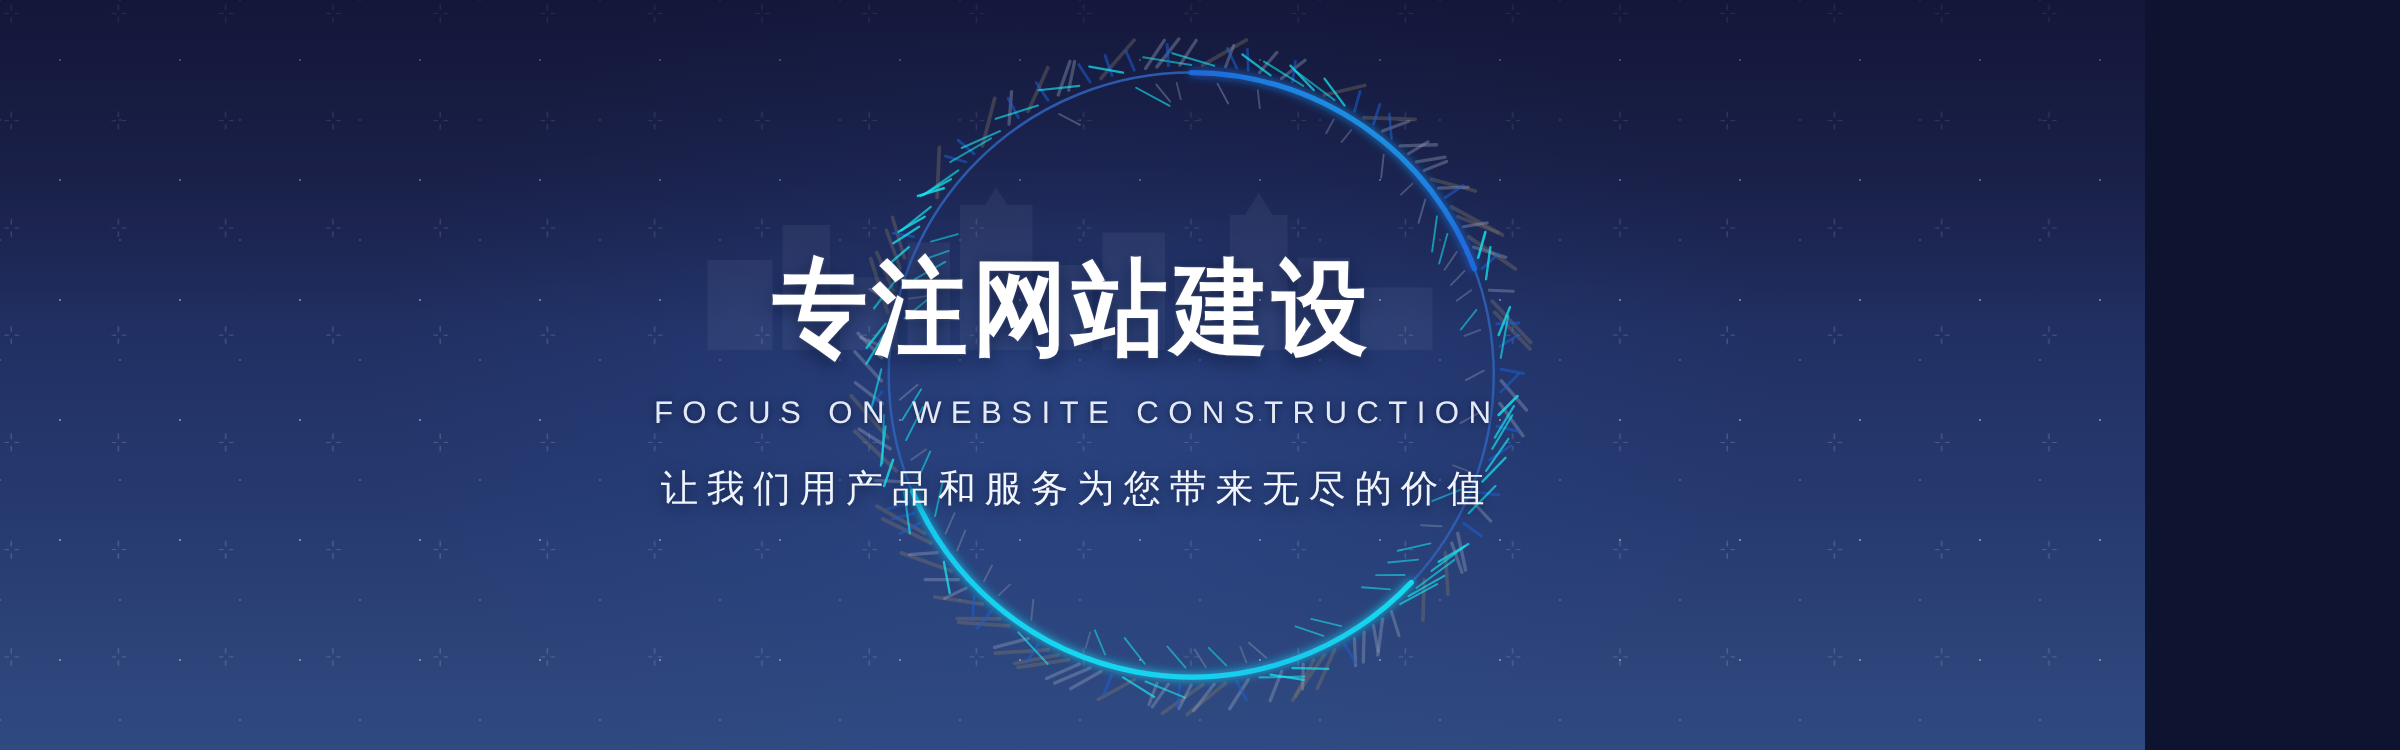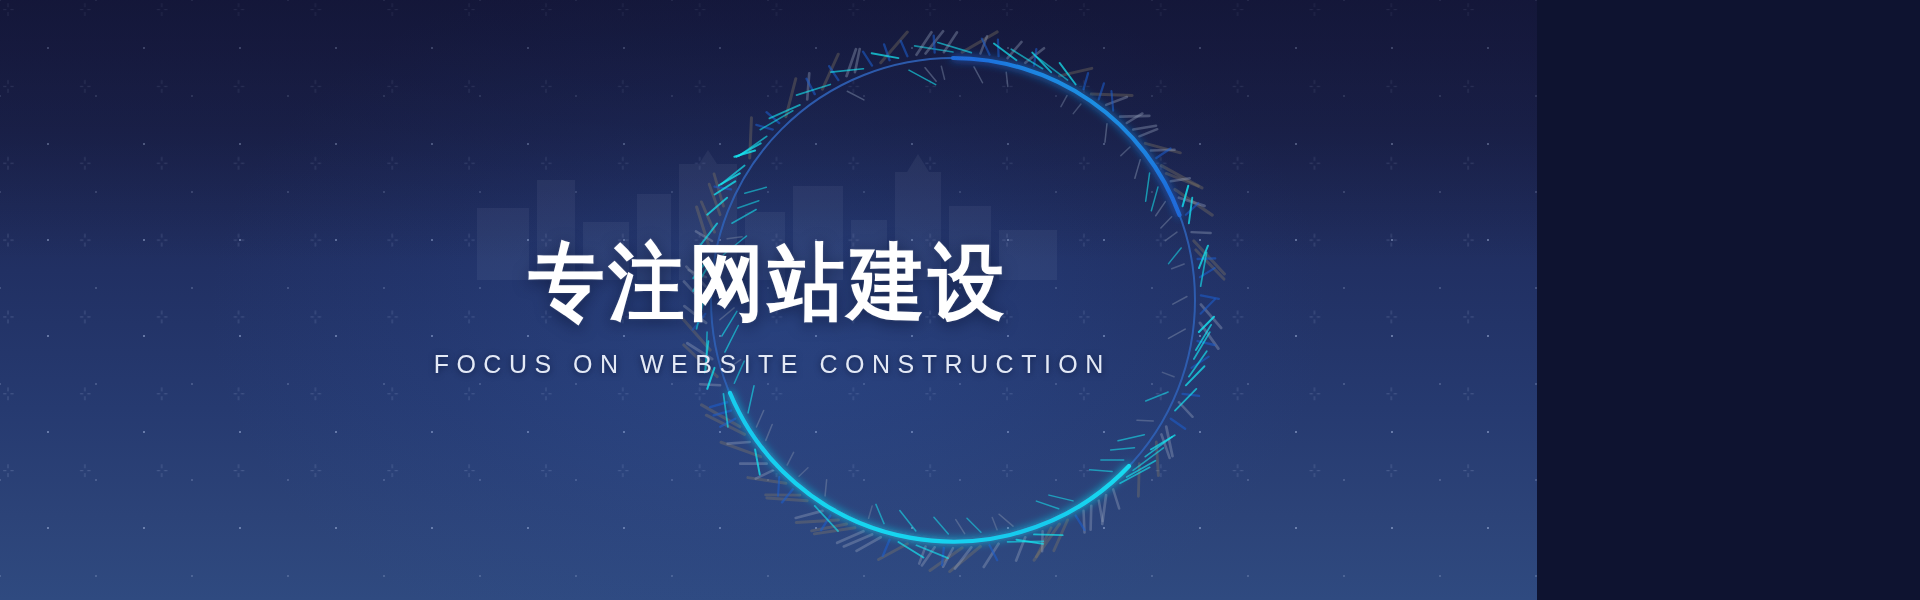--- a/index.html
+++ b/index.html
@@ -1,20 +1,20 @@
 <!DOCTYPE html>
 <html><head>
 <meta charset="utf-8">
 <style>
   html,body{margin:0;padding:0;background:#0e1330;}
   *{box-sizing:border-box;}
 
   #banner{
     position:relative;
-    width:1537px;
+    width:1716px;
     height:600px;
     overflow:hidden;
     font-family:"Liberation Sans","DejaVu Sans",sans-serif;
     background:linear-gradient(180deg,#1b1f47 0%,#1d2550 22%,#213063 45%,#263a70 68%,#2c4378 86%,#2f4a80 100%);
   }
 
   
   .bg-glow{
     position:absolute;inset:0;
     background:radial-gradient(ellipse 780px 520px at 50% 52%,
@@ -416,15 +416,16 @@
 
       <path d="M 0 -242 A 242 242 0 0 1 226.5 -85" fill="none" stroke="url(#arcGradTop)" stroke-width="4.2" stroke-linecap="round" filter="url(#cyanGlow)"></path>
 
       <path d="M -223 93 A 242 242 0 0 0 176 166" fill="none" stroke="url(#arcGradBot)" stroke-width="4.2" stroke-linecap="round" filter="url(#cyanGlow)"></path>
     </svg>
   </div>
 
   <div class="content">
     <h1 class="headline">专注网站建设</h1>
     <div class="subline">FOCUS ON WEBSITE CONSTRUCTION</div>
+    <div class="tagline">让我们用产品和服务为您带来无尽的价值</div>
   </div>
 
 </div>
 
 </body></html>

